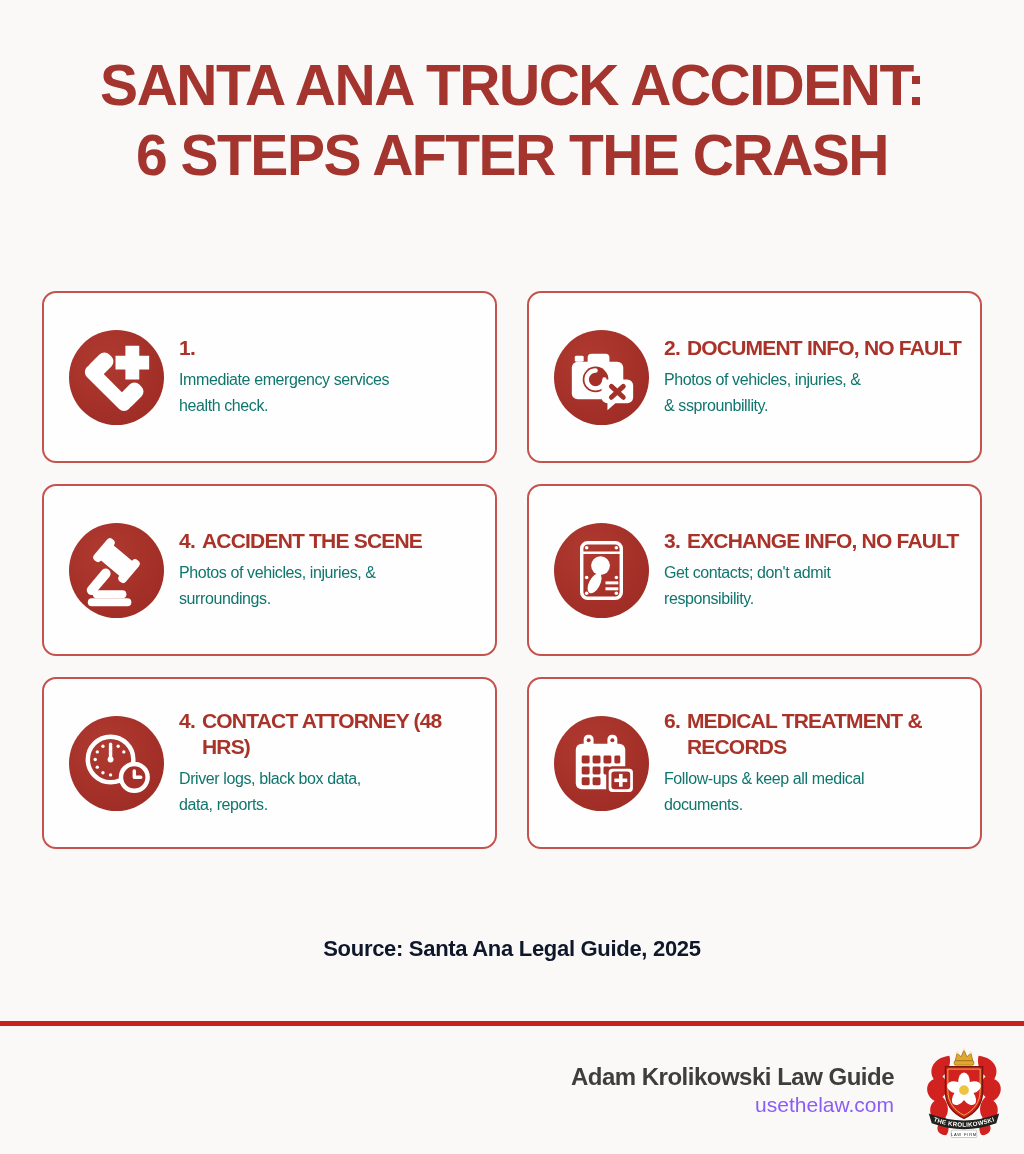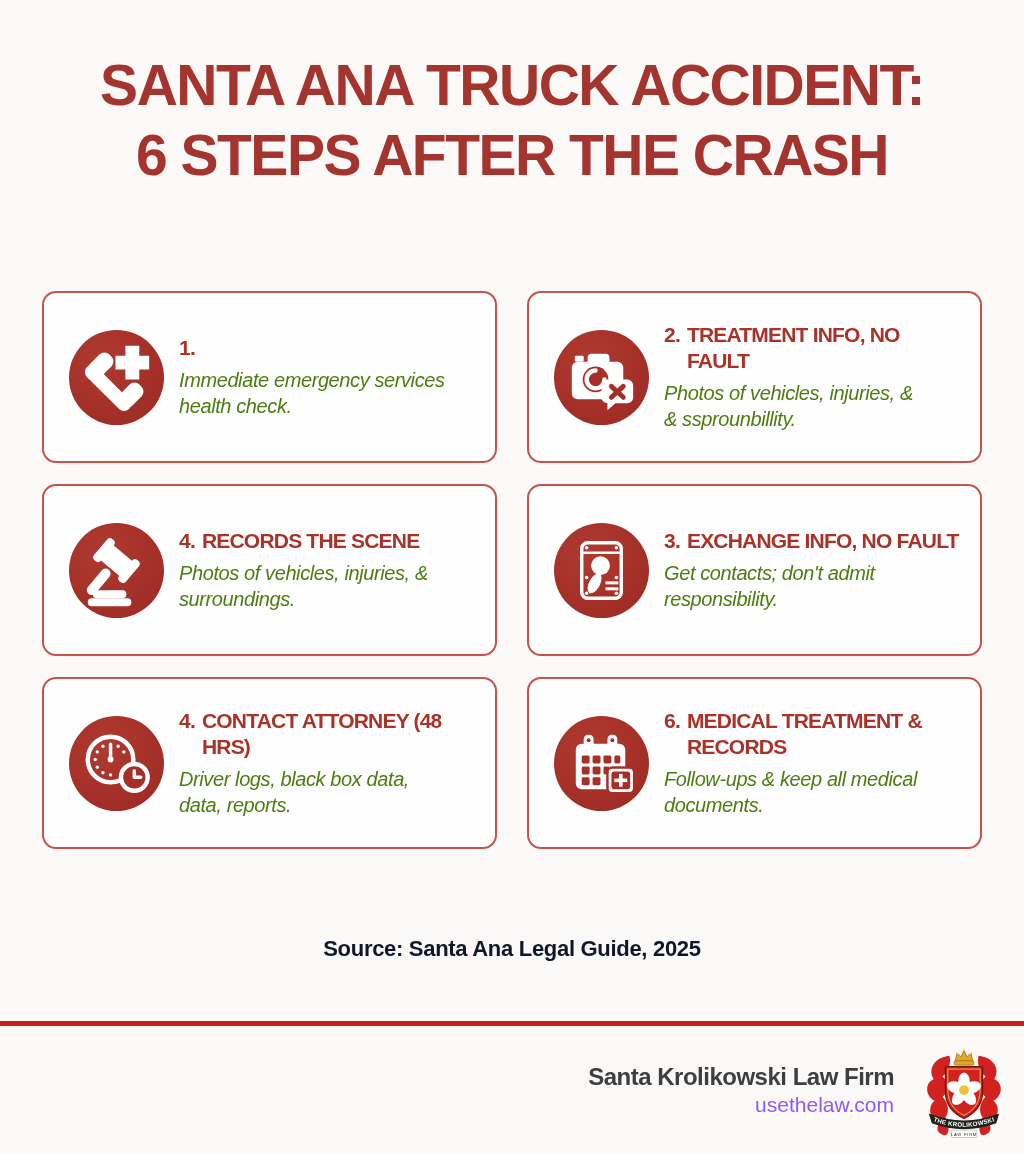--- a/index.html
+++ b/index.html
@@ -63,26 +63,25 @@
     color: #A93329;
     font-weight: bold;
     font-size: 21px;
     line-height: 26px;
     letter-spacing: -0.8px;
     margin-bottom: 6px;
   }
   .card-title .num { margin-right: 7px; flex: 0 0 auto; }
   .card-title .ttl { white-space: pre-line; }
   .card-desc {
-    font-size: 20px;
+    font-size: 16px;
     line-height: 26px;
-    color: #4d7c0f;
+    color: #0f766e;
     letter-spacing: -0.4px;
     white-space: pre-line;
-    font-style: italic;
   }
   
   .source {
     position: absolute;
     top: 936px;
     left: 0;
     width: 100%;
     text-align: center;
     color: #0f172a;
     font-weight: bold;
@@ -161,21 +160,21 @@
           <rect x="21" y="26" width="9" height="6" rx="1.5" fill="#fff"></rect>
           <circle cx="42" cy="50" r="13" fill="#A43029"></circle>
           <path d="M42 41a9 9 0 1 0 9 9" stroke="#fff" stroke-width="4.5" fill="none" stroke-linecap="round"></path>
           <path d="M54 50h20a6 6 0 0 1 6 6v12a6 6 0 0 1-6 6H62l-8 7v-7a6 6 0 0 1-6-6V56a6 6 0 0 1 6-6z" fill="#fff"></path>
           <path d="M58 57l12 11M70 57L58 68" stroke="#A43029" stroke-width="5" stroke-linecap="round" fill="none"></path>
         </svg>
       </div>
       <div class="card-body">
         <div class="card-title">
           <span class="num">2.</span>
-          <span class="ttl">TREATMENT INFO, NO FAULT</span>
+          <span class="ttl">DOCUMENT INFO, NO FAULT</span>
         </div>
         <div class="card-desc">Photos of vehicles, injuries, &amp;
 &amp; ssprounbillity.</div>
       </div>
     </div>
 
     <div class="card">
       <div class="icon-circle">
         <svg viewBox="0 0 96 96" fill="#fff">
           <g transform="rotate(40 48 38)">
@@ -184,21 +183,21 @@
             <rect x="60" y="24" width="9" height="28" rx="4"></rect>
             <rect x="43" y="50" width="10" height="32" rx="5"></rect>
           </g>
           <rect x="24" y="68" width="34" height="8" rx="4"></rect>
           <rect x="19" y="76" width="44" height="8" rx="4"></rect>
         </svg>
       </div>
       <div class="card-body">
         <div class="card-title">
           <span class="num">4.</span>
-          <span class="ttl">RECORDS THE SCENE</span>
+          <span class="ttl">ACCIDENT THE SCENE</span>
         </div>
         <div class="card-desc">Photos of vehicles, injuries, &amp;
 surroundings.</div>
       </div>
     </div>
 
     <div class="card">
       <div class="icon-circle">
         <svg viewBox="0 0 96 96">
           <rect x="28" y="20" width="40" height="56" rx="6" fill="none" stroke="#fff" stroke-width="3.5"></rect>
@@ -293,21 +292,21 @@
     </div>
 
   </div>
 
   <div class="source">Source: Santa Ana Legal Guide, 2025</div>
 
   <div class="divider"></div>
 
   <div class="footer">
     <div class="footer-text">
-      <div class="firm-name">Santa Krolikowski Law Firm</div>
+      <div class="firm-name">Adam Krolikowski Law Guide</div>
       <div class="website">usethelaw.com</div>
     </div>
     <svg class="crest" viewBox="0 0 90 98">
       <g fill="#D2221F">
         <path d="M30 10 C14 12 8 24 14 34 C4 38 6 52 15 56 C7 62 10 76 20 79 C15 84 19 92 27 91 C31 86 29 78 26 73 C31 66 28 56 23 52 C30 46 28 35 23 31 C30 26 32 16 30 10 Z"></path>
         <path d="M60 10 C76 12 82 24 76 34 C86 38 84 52 75 56 C83 62 80 76 70 79 C75 84 71 92 63 91 C59 86 61 78 64 73 C59 66 62 56 67 52 C60 46 62 35 67 31 C60 26 58 16 60 10 Z"></path>
       </g>
       <g>
         <path d="M36 15 L38 7 L42 11 L45 4 L48 11 L52 7 L54 15 Z" fill="#E2A82E" stroke="#9C6F14" stroke-width="0.8"></path>
         <rect x="35" y="15" width="20" height="4.5" rx="1.5" fill="#E2A82E" stroke="#9C6F14" stroke-width="0.8"></rect>

